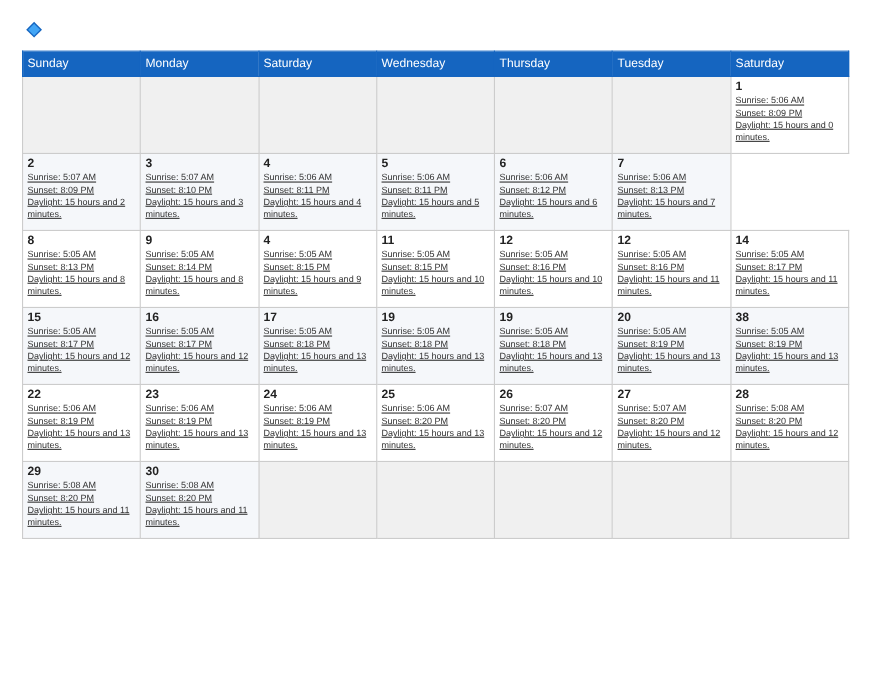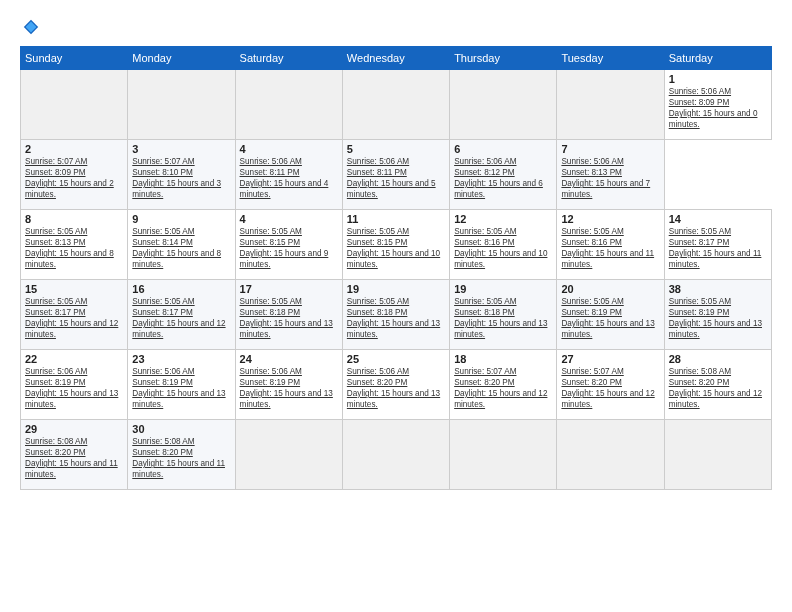--- a/index.html
+++ b/index.html
@@ -247,21 +247,21 @@
           </td>
           <td>
             <span class="day-num">24</span>
             <div class="day-info">Sunrise: 5:06 AM<br>Sunset: 8:19 PM<br>Daylight: 15 hours and 13 minutes.</div>
           </td>
           <td>
             <span class="day-num">25</span>
             <div class="day-info">Sunrise: 5:06 AM<br>Sunset: 8:20 PM<br>Daylight: 15 hours and 13 minutes.</div>
           </td>
           <td>
-            <span class="day-num">18</span>
+            <span class="day-num">26</span>
             <div class="day-info">Sunrise: 5:07 AM<br>Sunset: 8:20 PM<br>Daylight: 15 hours and 12 minutes.</div>
           </td>
           <td>
             <span class="day-num">27</span>
             <div class="day-info">Sunrise: 5:07 AM<br>Sunset: 8:20 PM<br>Daylight: 15 hours and 12 minutes.</div>
           </td>
           <td>
             <span class="day-num">28</span>
             <div class="day-info">Sunrise: 5:08 AM<br>Sunset: 8:20 PM<br>Daylight: 15 hours and 12 minutes.</div>
           </td>

